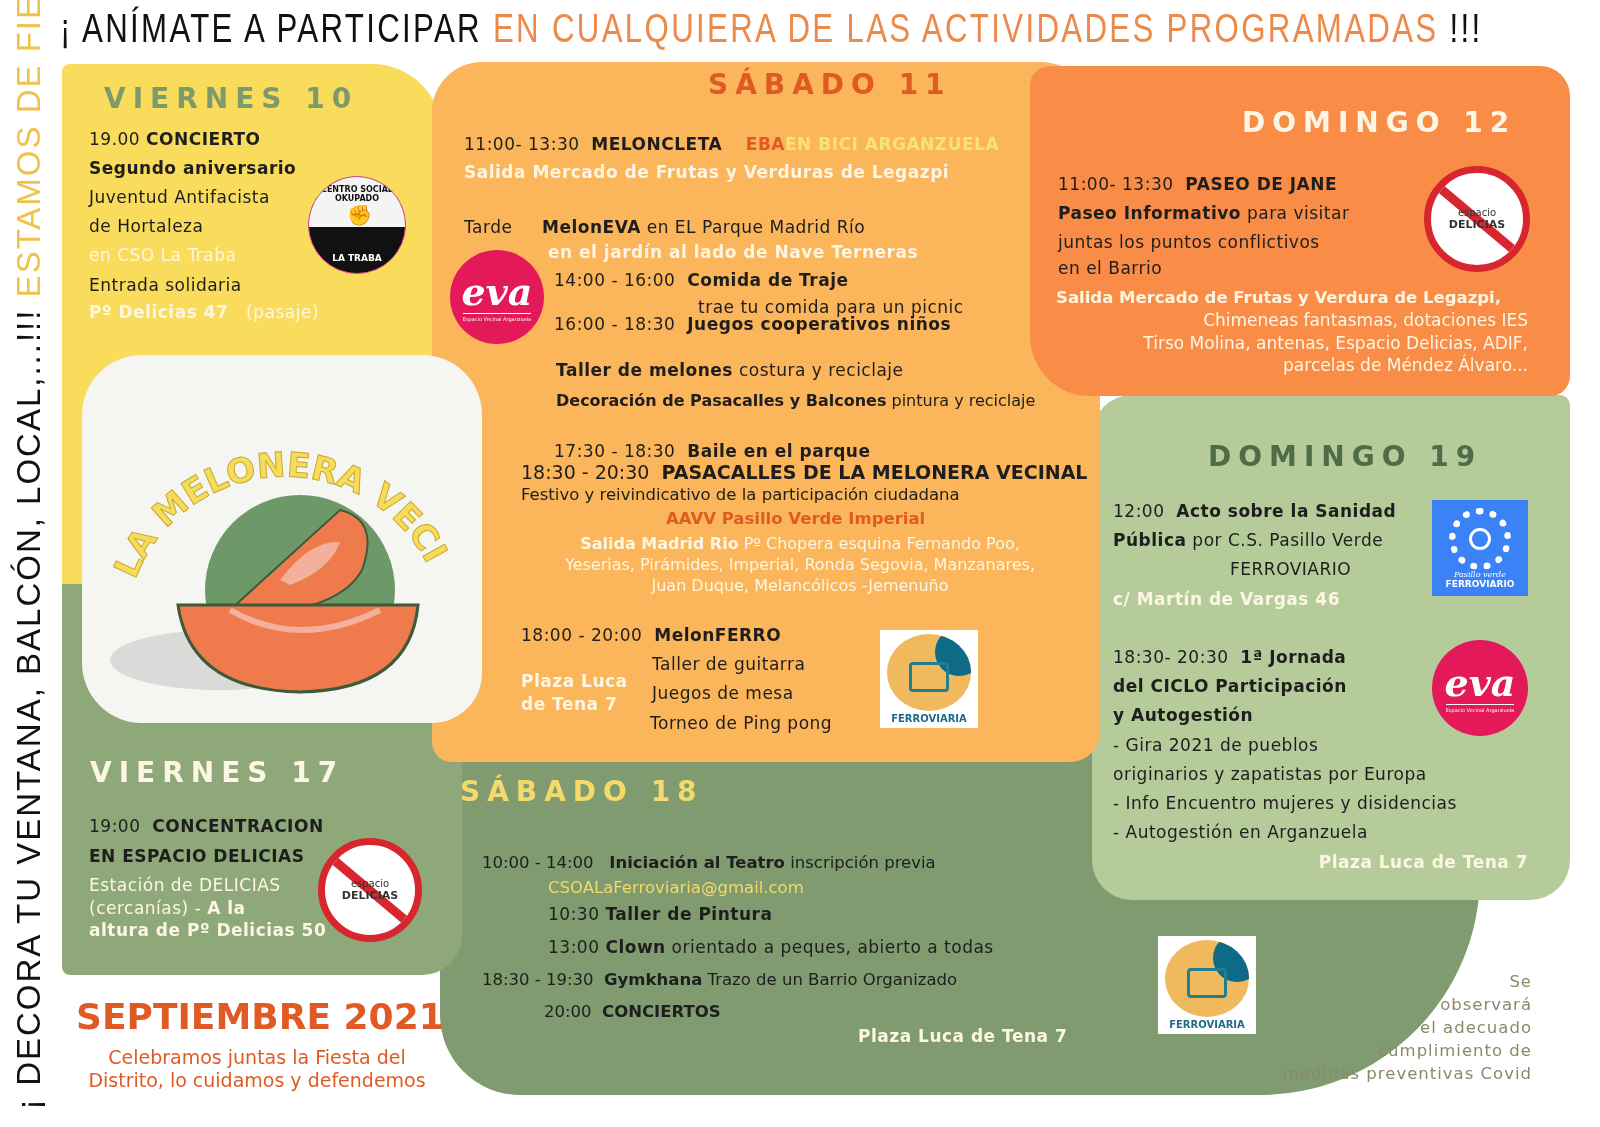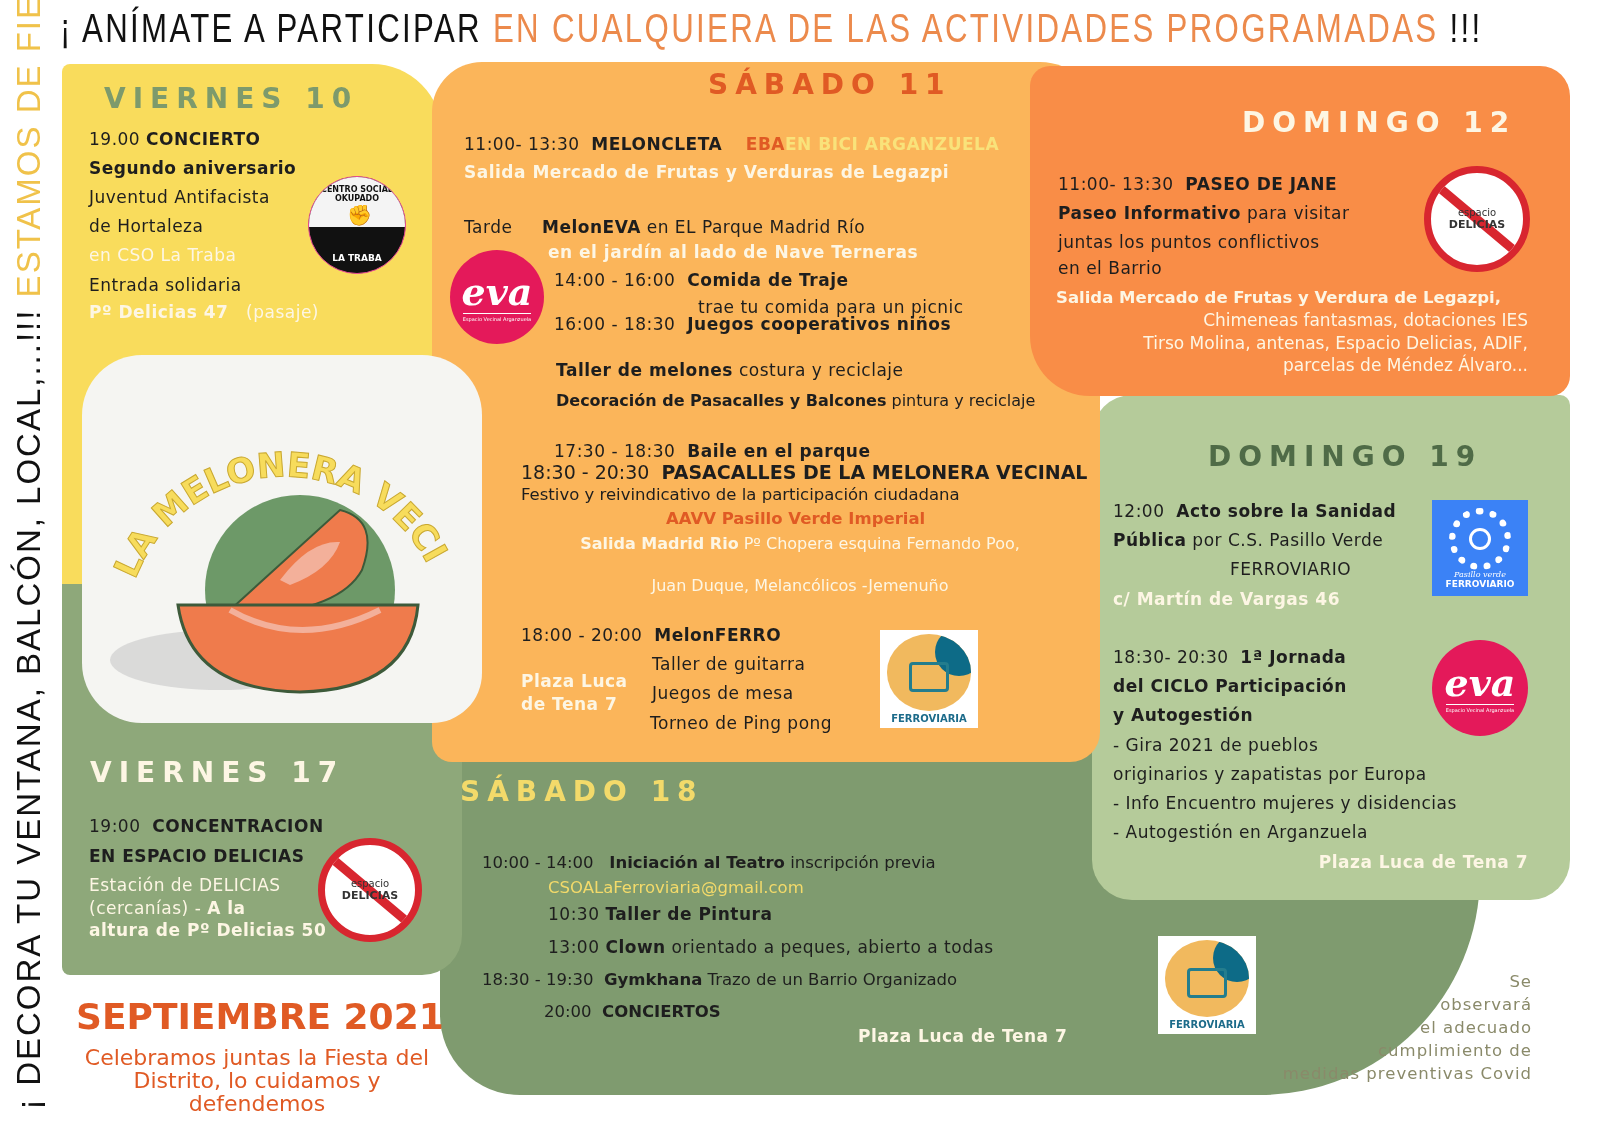--- a/index.html
+++ b/index.html
@@ -66,21 +66,21 @@
 
   .logo-pasillo { background: #3b82f6; flex-direction: column; left: 1432px; top: 500px; width: 96px; height: 96px; }
   .logo-pasillo .ring { width: 62px; height: 62px; border-radius: 50%; border: 7px dotted #fff; display: flex; align-items: center; justify-content: center; }
   .logo-pasillo .core { width: 22px; height: 22px; border-radius: 50%; border: 3px solid #fff; }
   .logo-pasillo .pv { font-family: "DejaVu Serif", serif; font-style: italic; color: #fff; font-size: 8px; }
   .logo-pasillo .pf { color: #fff; font-weight: bold; font-size: 9px; }
 
   .melon-art { position: absolute; left: 100px; top: 370px; width: 370px; height: 340px; }
 
   .sept { position: absolute; left: 76px; top: 996px; font-family: "DejaVu Sans", sans-serif; font-weight: bold; font-size: 36px; color: #e05a24; white-space: nowrap; }
-  .sept-sub { position: absolute; left: 72px; top: 1046px; width: 370px; text-align: center; font-size: 22px; line-height: 23px; color: #e05a24; }
+  .sept-sub { position: absolute; left: 72px; top: 1046px; width: 370px; text-align: center; font-size: 19px; line-height: 23px; color: #e05a24; }
   .covid { position: absolute; right: 68px; top: 970px; text-align: right; font-size: 16.5px; line-height: 23px; color: #8a8a6a; letter-spacing: 1px; }
 </style>
 </head>
 <body>
 
 <div class="headline">
   <span class="black">¡ ANÍMATE A PARTICIPAR </span><span class="orange">EN CUALQUIERA DE LAS ACTIVIDADES PROGRAMADAS </span><span class="black">!!!</span>
 </div>
 
 <div class="side-vert">
@@ -160,21 +160,21 @@
 <div class="txt" style="left:554px; top:425px;margin-top:12px;">
   <span>17:30 - 18:30</span>&nbsp; <span class="b">Baile en el parque</span>
 </div>
 <div class="txt" style="left:521px; top:461px; font-size:19px; line-height:22px; letter-spacing:0;">
   <span>18:30 - 20:30</span>&nbsp; <span class="b">PASACALLES DE LA MELONERA VECINAL</span>
 </div>
 <div class="txt" style="left:521px; top:484px; font-size:16.5px; line-height:22px; letter-spacing:0;">Festivo y reivindicativo de la participación ciudadana</div>
 <div class="txt b" style="left:666px; top:508px; font-size:16.5px; line-height:22px; letter-spacing:0; color:#e05a24;">AAVV Pasillo Verde Imperial</div>
 <div class="txt w" style="left:520px; top:533px; width:560px; text-align:center; font-size:16px; line-height:21px; letter-spacing:0;">
   <span class="b">Salida Madrid Rio</span><span> Pº Chopera esquina Fernando Poo,</span><br>
-  <br>
+  <span>Yeserias, Pirámides, Imperial, Ronda Segovia, Manzanares,</span><br>
   <span>Juan Duque, Melancólicos -Jemenuño</span>
 </div>
 <div class="txt" style="left:521px; top:621px;">
   <span>18:00 - 20:00</span>&nbsp; <span class="b">MelonFERRO</span>
 </div>
 <div class="txt" style="left:652px; top:650px;">Taller de guitarra</div>
 <div class="txt" style="left:652px; top:679px;">Juegos de mesa</div>
 <div class="txt" style="left:650px; top:709px;">Torneo de Ping pong</div>
 <div class="txt wb" style="left:521px; top:670px; line-height:23px;">
   <span>Plaza Luca</span><br><span>de Tena 7</span>

